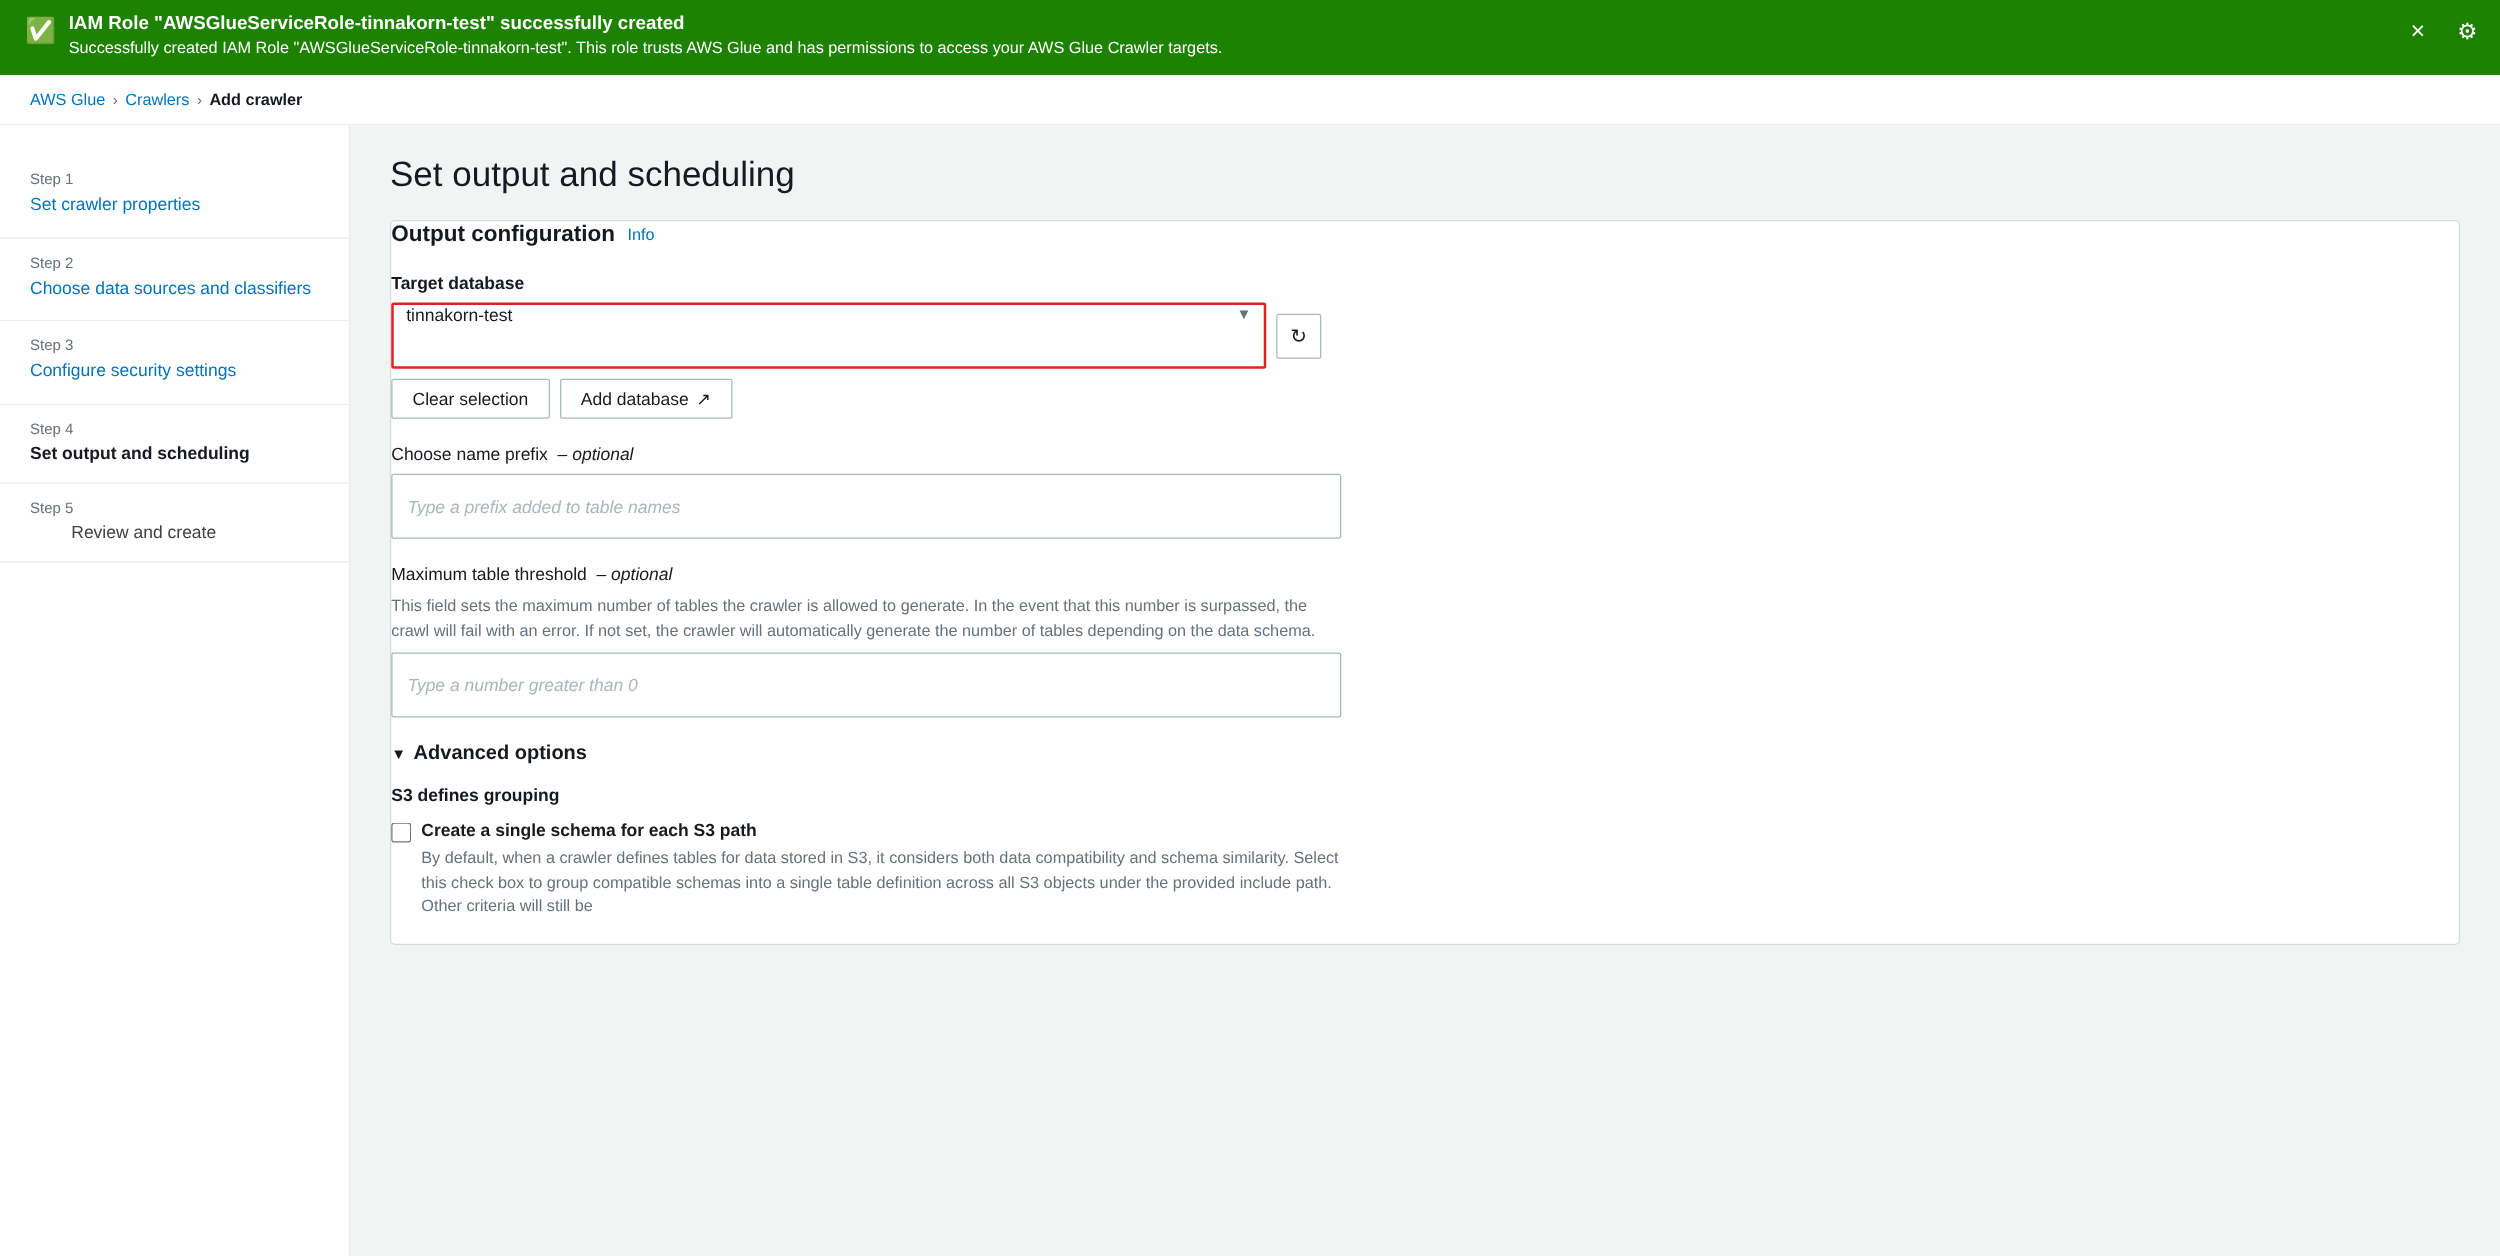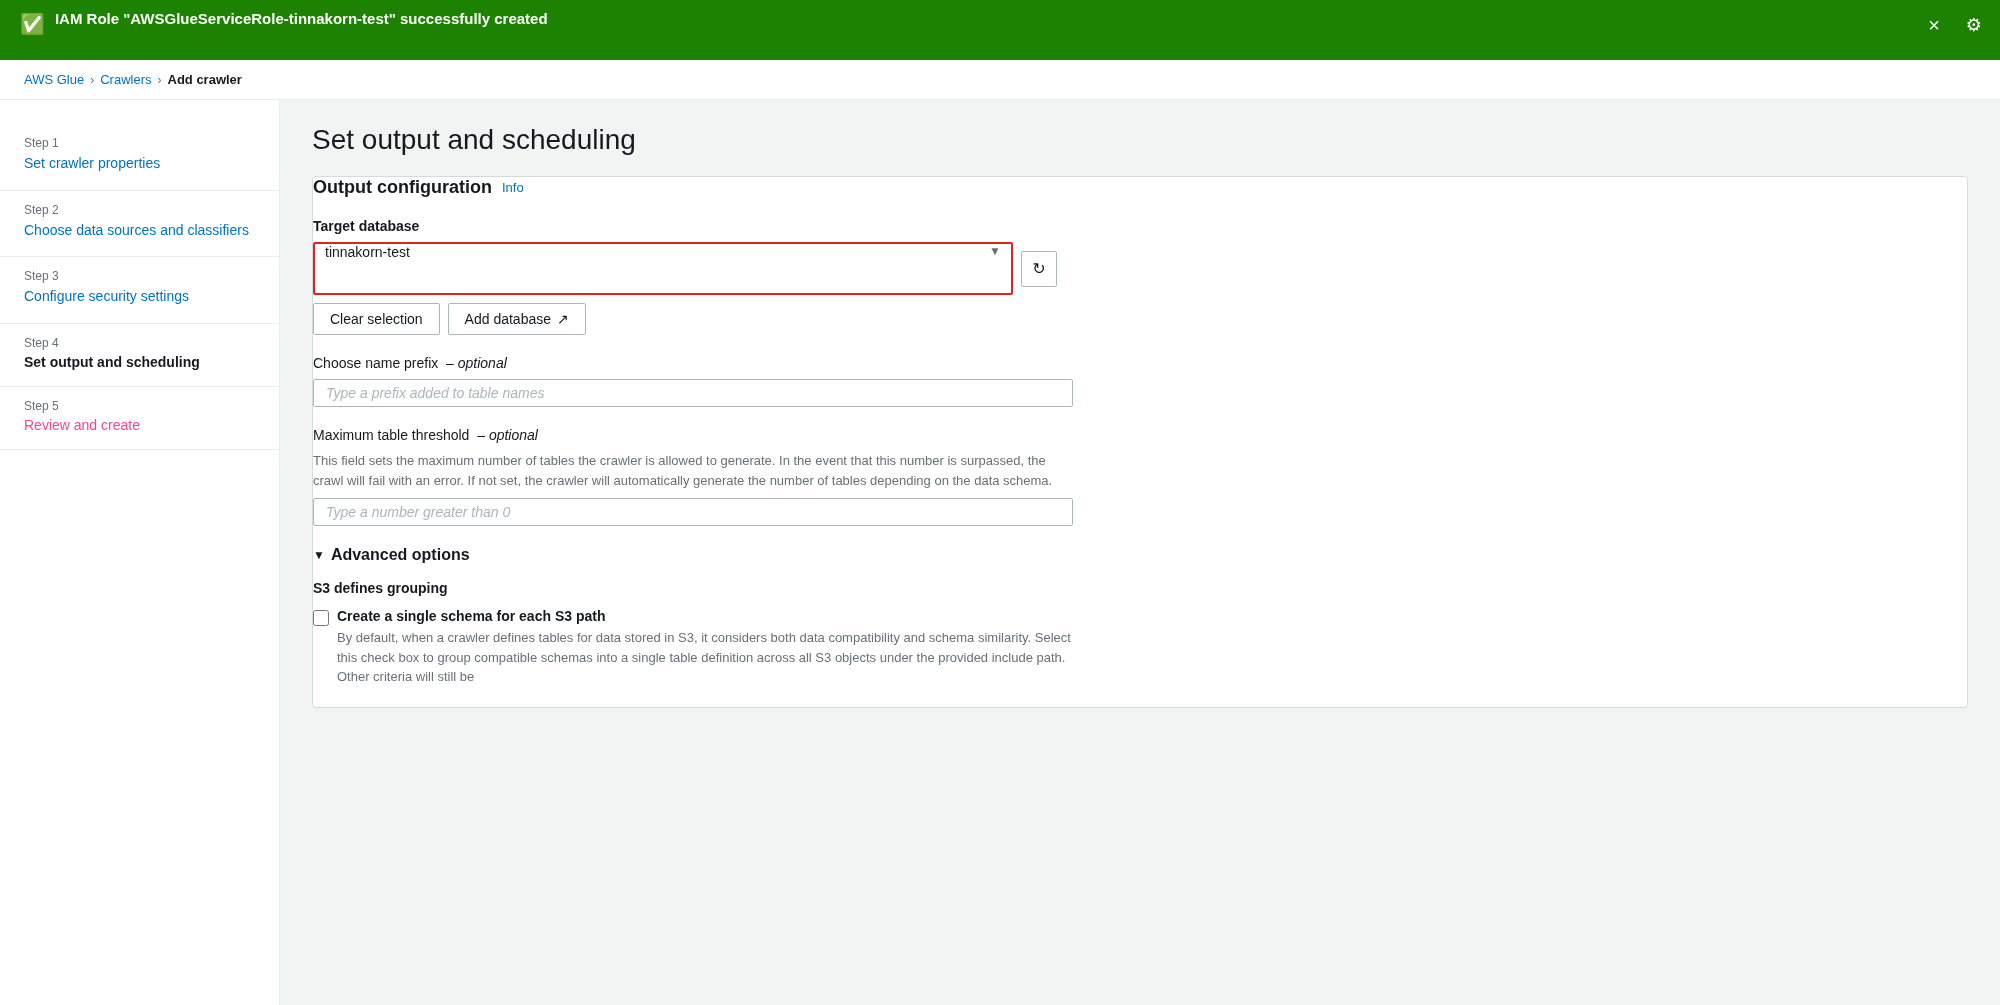--- a/index.html
+++ b/index.html
@@ -74,22 +74,23 @@
       text-decoration: none;
       font-size: 14px;
       line-height: 1.4;
     }
     .sidebar-step .step-current {
       font-weight: 700;
       color: #16191f;
       font-size: 14px;
     }
     .sidebar-step .step-inactive {
-      color: #ec4899;
-      font-size: 14px;
+      color: #404040;
+      font-size: 14px;
+      margin-left: 33px;
     }
 
     
     .content {
       flex: 1;
       padding: 24px 32px;
       background: #f2f3f3;
     }
     .page-title {
       font-size: 28px;
@@ -195,21 +196,21 @@
       display: flex;
       align-items: center;
       gap: 6px;
       height: 32px;
     }
 
     
     .text-input {
       width: 100%;
       max-width: 760px;
-      height: 28px;
+      height: 52px;
       border: 1px solid #aab7b8;
       border-radius: 2px;
       padding: 0 12px;
       font-size: 14px;
       color: #16191f;
       background: #fff;
       font-style: italic;
     }
     .text-input::placeholder { color: #aab7b8; font-style: italic; }
 
@@ -276,20 +277,21 @@
     ::-webkit-scrollbar-track { background: #f2f3f3; }
     ::-webkit-scrollbar-thumb { background: #aab7b8; border-radius: 4px; }
   </style>
 </head>
 <body>
 
 <div class="success-banner">
   <span class="check-icon">✅</span>
   <div class="banner-content">
     <div class="banner-title">IAM Role "AWSGlueServiceRole-tinnakorn-test" successfully created</div>
+    <div class="banner-message">Successfully created IAM Role "AWSGlueServiceRole-tinnakorn-test". This role trusts AWS Glue and has permissions to access your AWS Glue Crawler targets.</div>
   </div>
   <button class="close-btn">×</button>
   <span class="settings-icon">⚙</span>
 </div>
 
 <div class="breadcrumb">
   <a href="#">AWS Glue</a>
   <span class="separator">›</span>
   <a href="#">Crawlers</a>
   <span class="separator">›</span>

